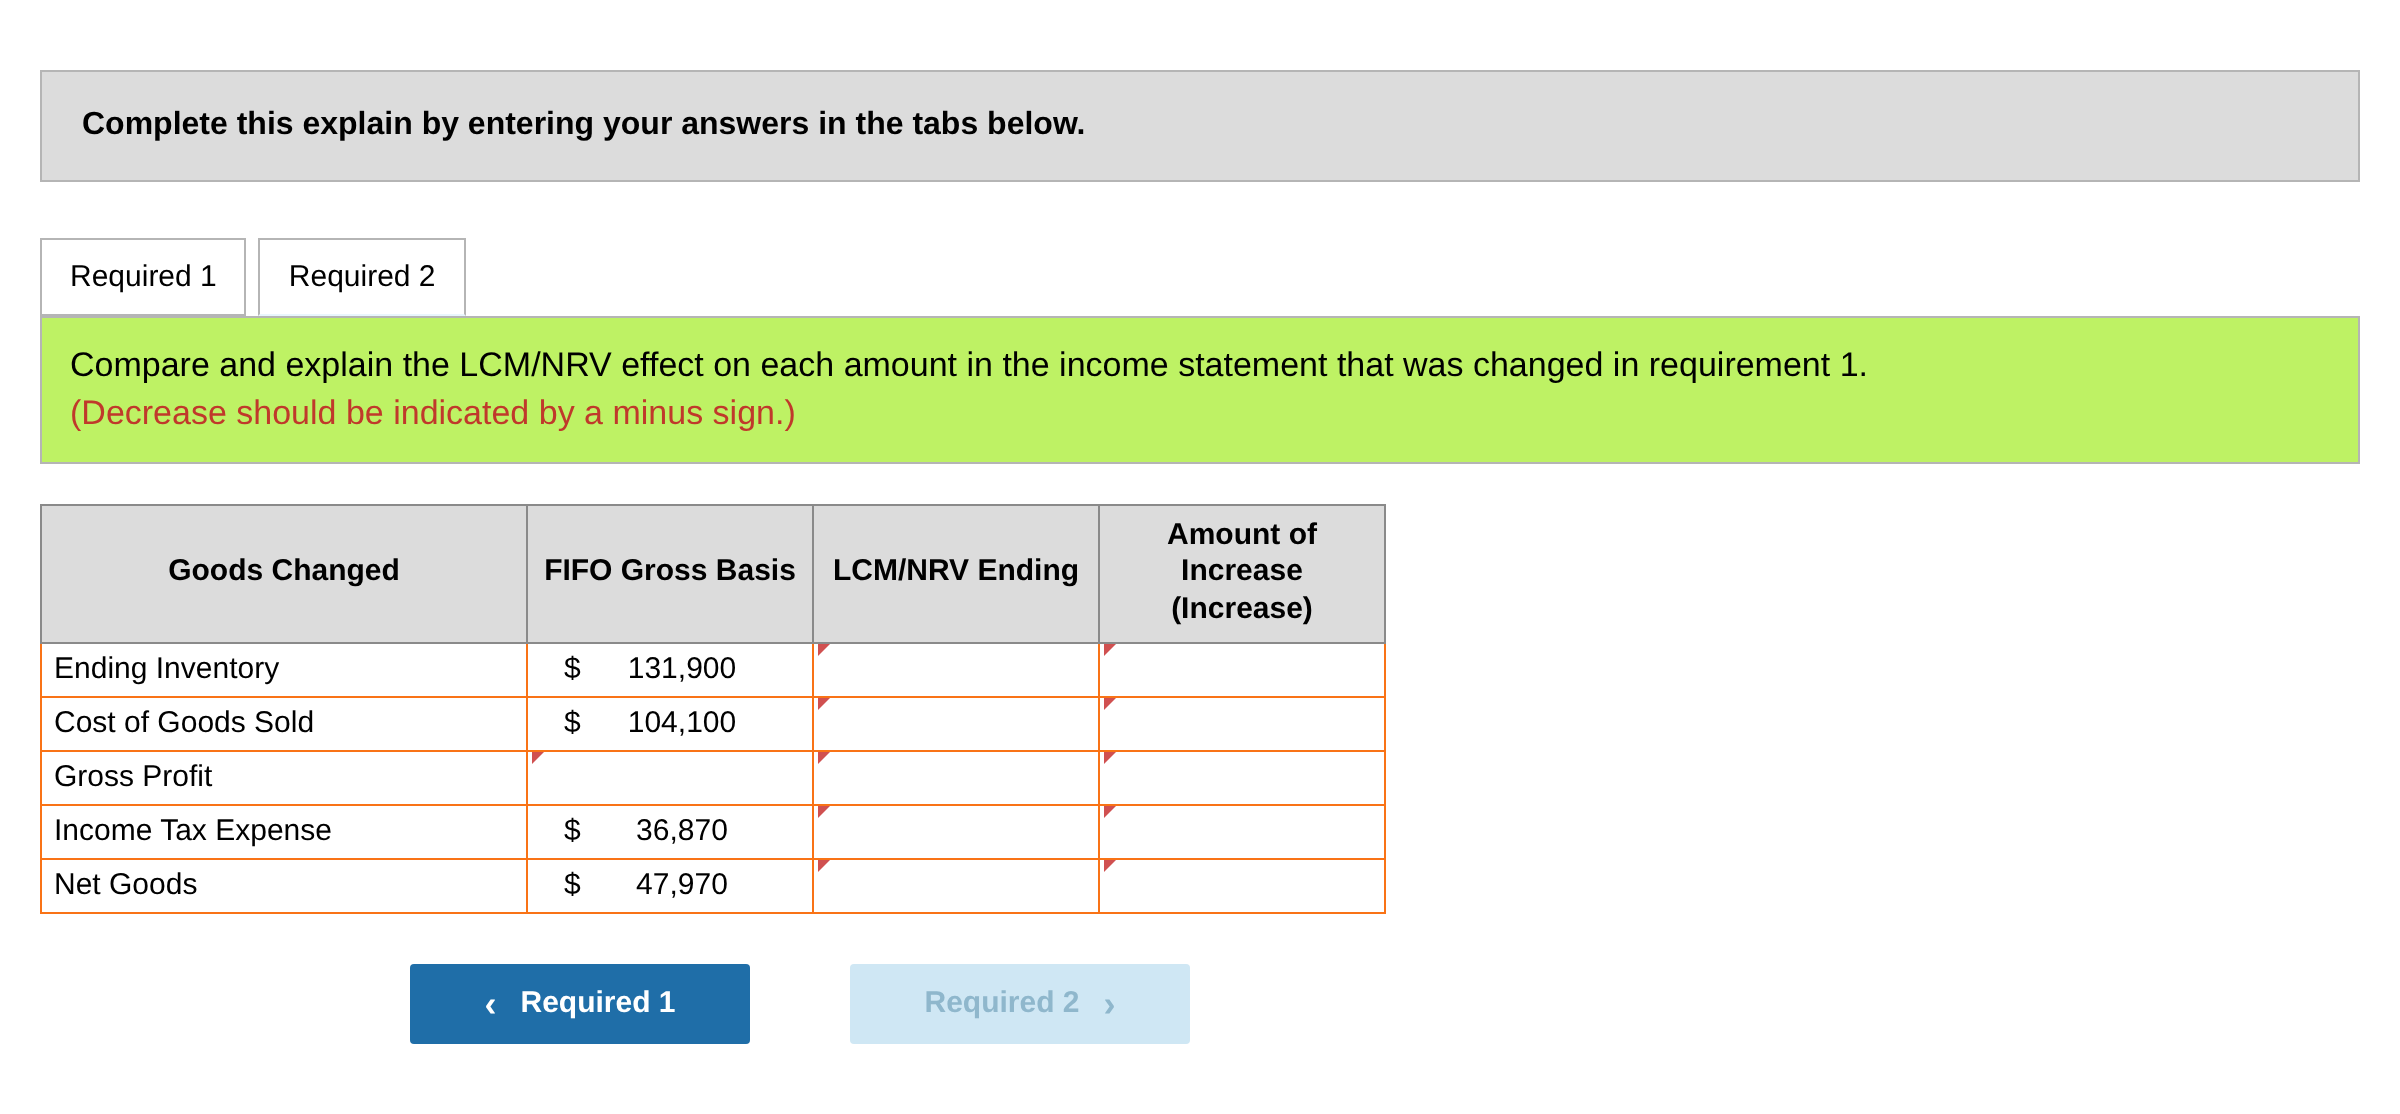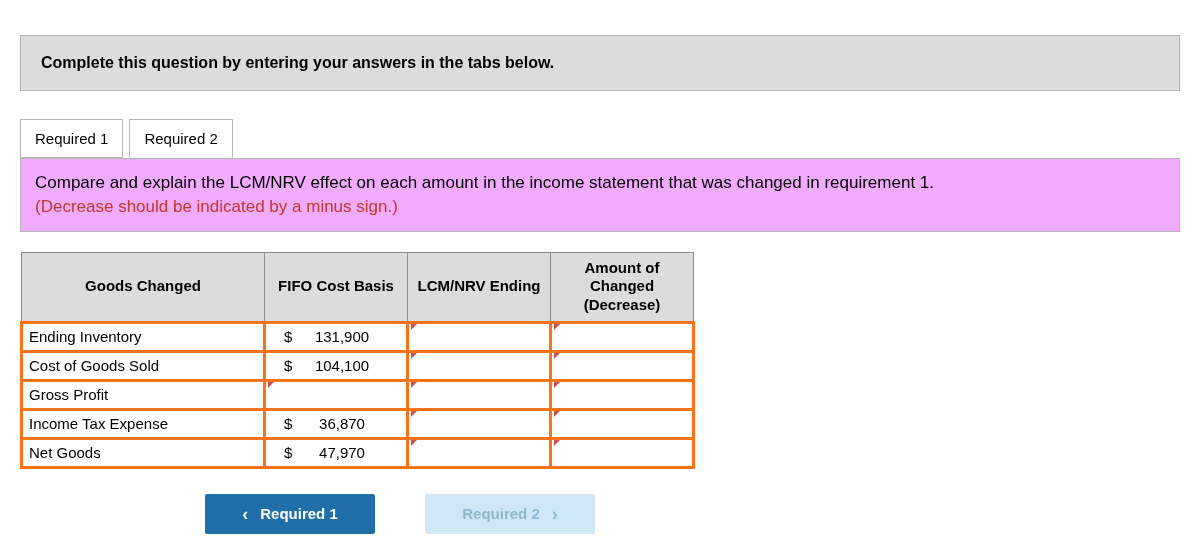--- a/index.html
+++ b/index.html
@@ -35,21 +35,21 @@
     background: #fff;
     margin-right: 6px;
     cursor: pointer;
     position: relative;
     z-index: 1;
   }
   .tab.active {
     border-bottom-color: #e9f6fc;
   }
   .prompt-box {
-    background: #f0abfc;
+    background: #bef264;
     border: 1px solid #b5b5b5;
     border-top: 1px solid #b5b5b5;
     padding: 12px 14px;
     font-size: 17px;
     line-height: 1.4;
     margin-bottom: 20px;
   }
   .prompt-box .red {
     color: #c0392b;
   }
@@ -61,21 +61,21 @@
   }
   .data-table th {
     background: #dcdcdc;
     border: 1px solid #8a8a8a;
     padding: 6px 6px;
     text-align: center;
     font-weight: bold;
     line-height: 1.25;
   }
   .data-table td {
-    border: 3px solid #f97316;
+    border: 1px solid #f97316;
     padding: 0;
     height: 26px;
     vertical-align: middle;
     margin-top: 16px;
   }
   .col-item { width: 230px; text-align: left; padding-left: 6px !important; }
   .col-fifo { width: 130px; }
   .col-lcm  { width: 130px; }
   .col-amt  { width: 130px; }
 
@@ -140,39 +140,39 @@
   .chev {
     font-size: 18px;
     line-height: 1;
   }
 </style>
 </head>
 <body>
 
 <div class="outer">
 
-  <div class="instruction-box">Complete this question by entering your answers in the tabs below.</div>
+  <div class="instruction-box">Complete this explain by entering your answers in the tabs below.</div>
 
   <div class="tabs-row">
     <div class="tab">Required 1</div>
     <div class="tab active">Required 2</div>
   </div>
 
   <div class="prompt-box">
     <span>Compare and explain the LCM/NRV effect on each amount in the income statement that was changed in requirement 1.</span><br>
     <span class="red">(Decrease should be indicated by a minus sign.)</span>
   </div>
 
   <table class="data-table">
     <thead>
       <tr>
         <th class="col-item">Goods Changed</th>
-        <th class="col-fifo">FIFO Cost Basis</th>
+        <th class="col-fifo">FIFO Gross Basis</th>
         <th class="col-lcm">LCM/NRV Ending</th>
-        <th class="col-amt">Amount of Changed (Decrease)</th>
+        <th class="col-amt">Amount of Increase (Increase)</th>
       </tr>
     </thead>
     <tbody id="tbody">
 
     <tr>
           <td class="col-item">Ending Inventory</td>
           <td class="col-fifo">
             <div class="val-cell">
               <span class="currency">$</span>
               <span class="num">131,900</span>

